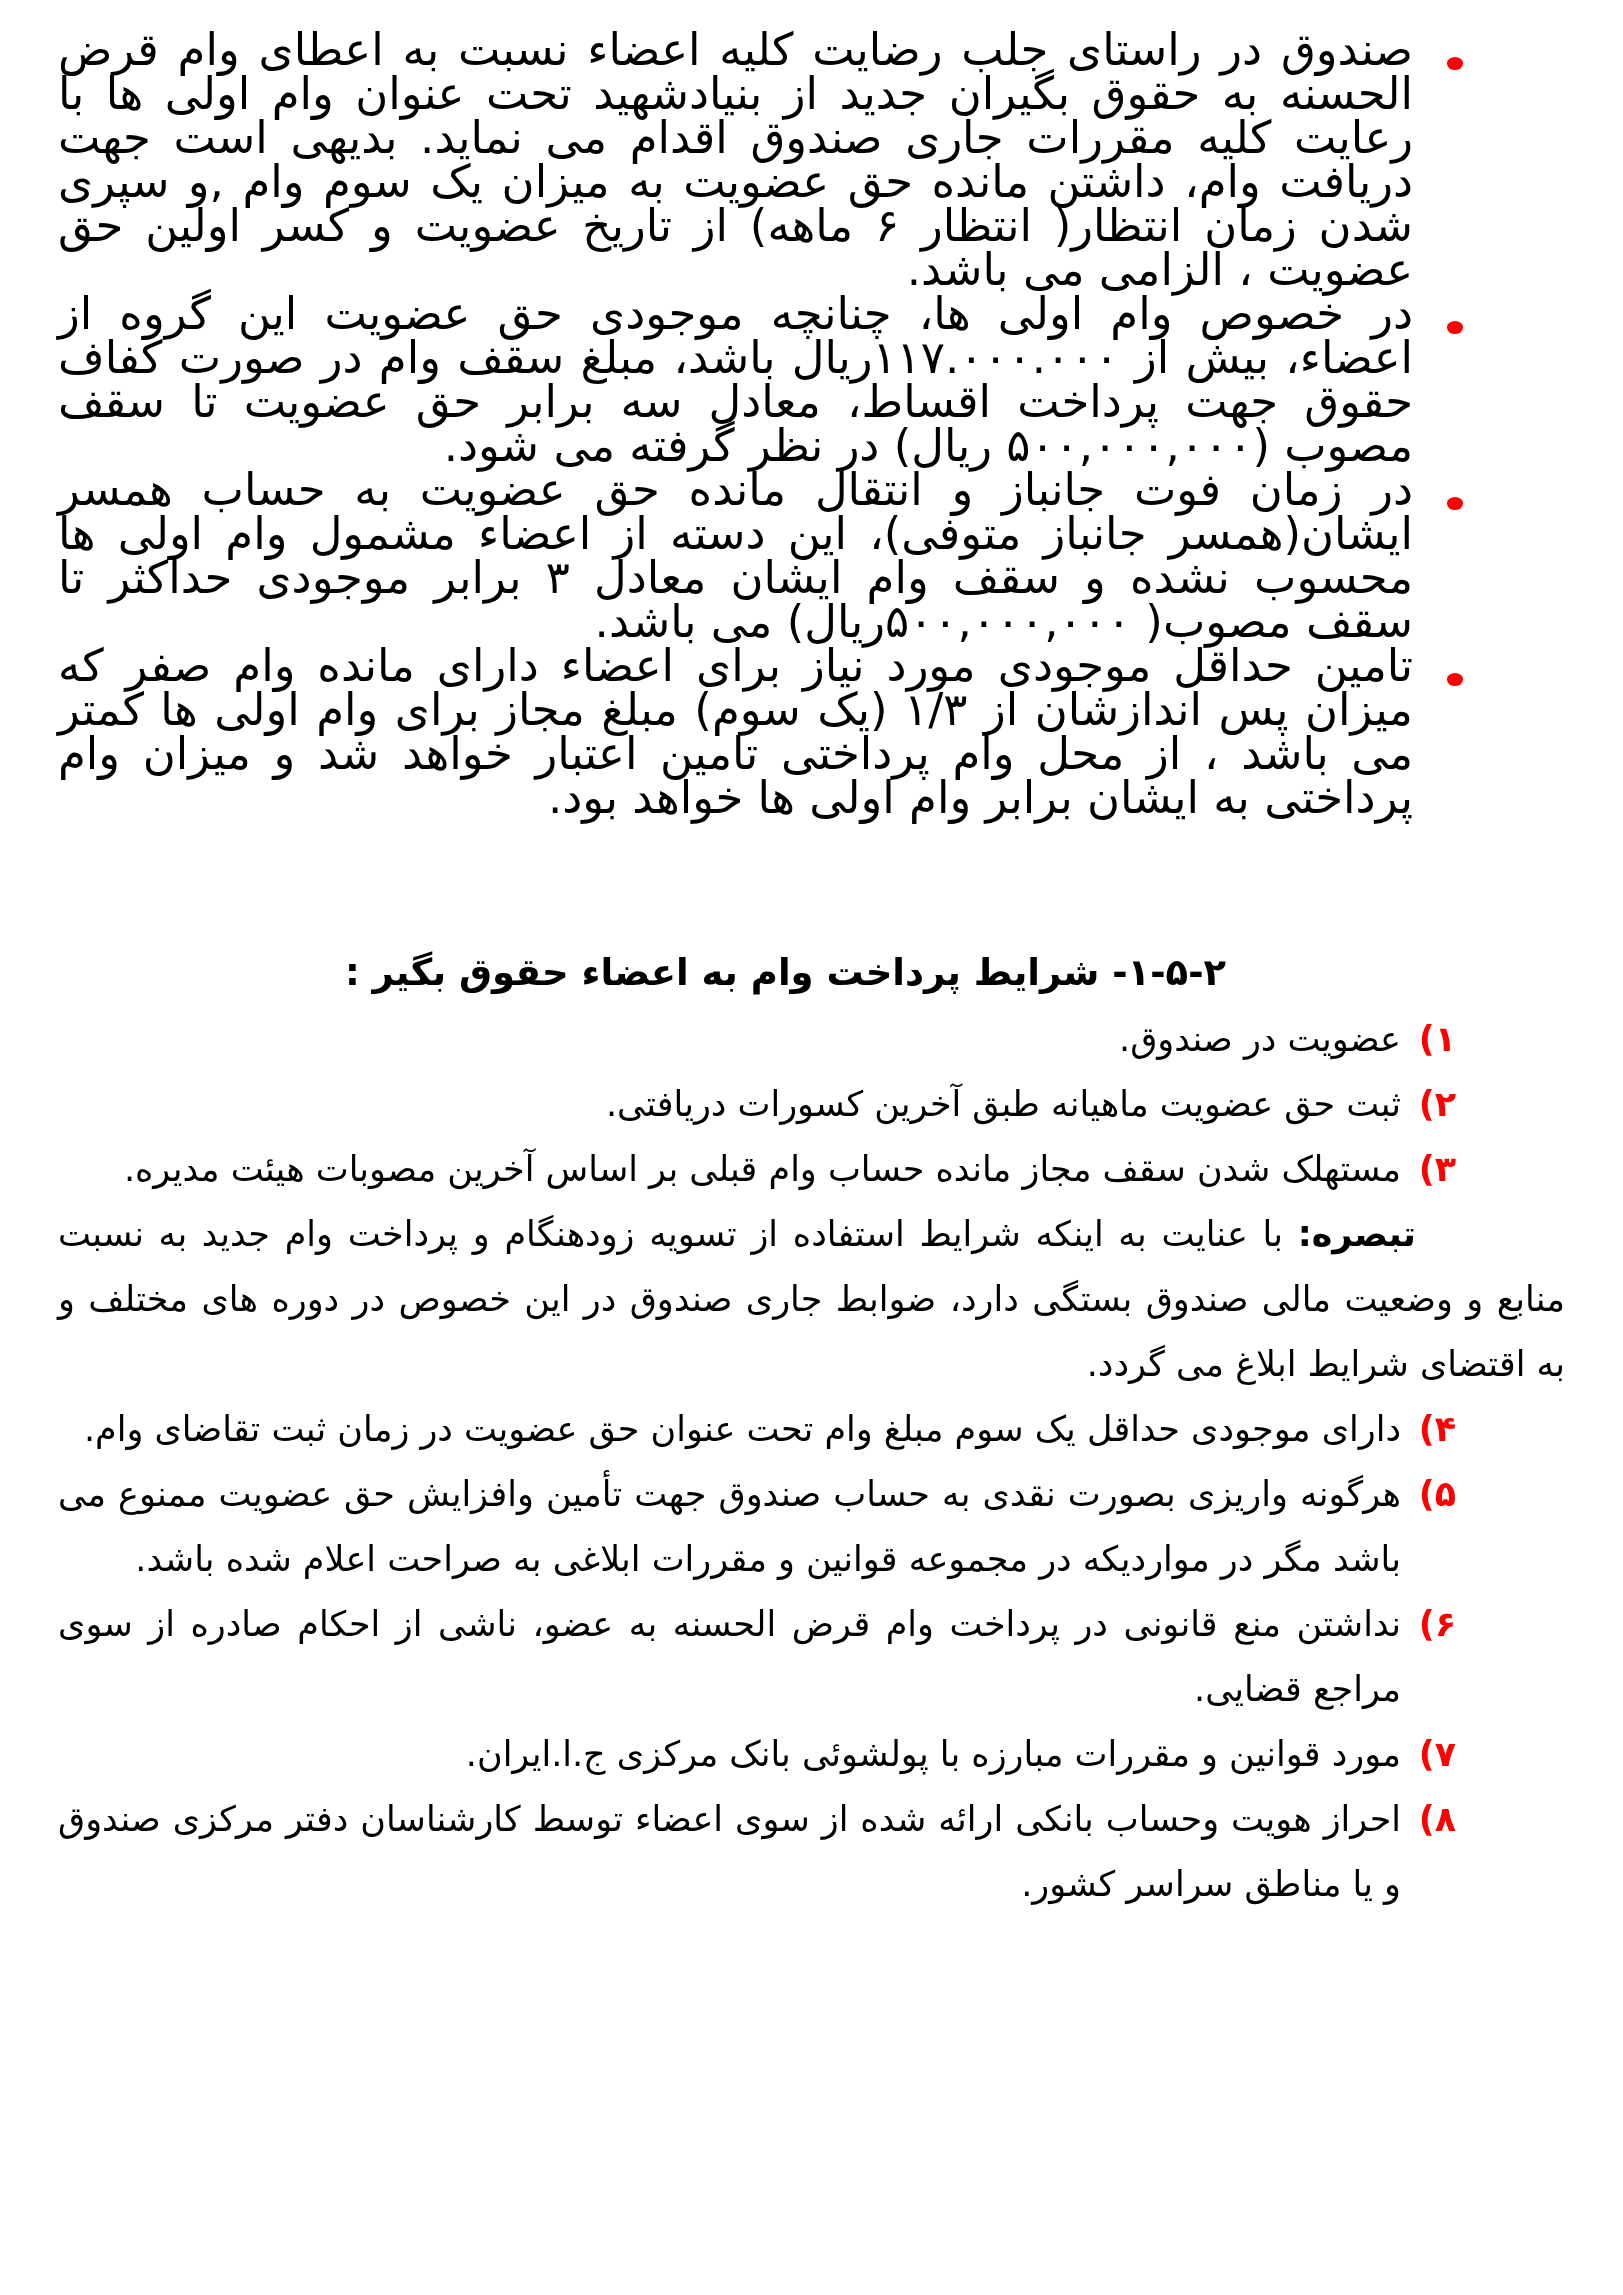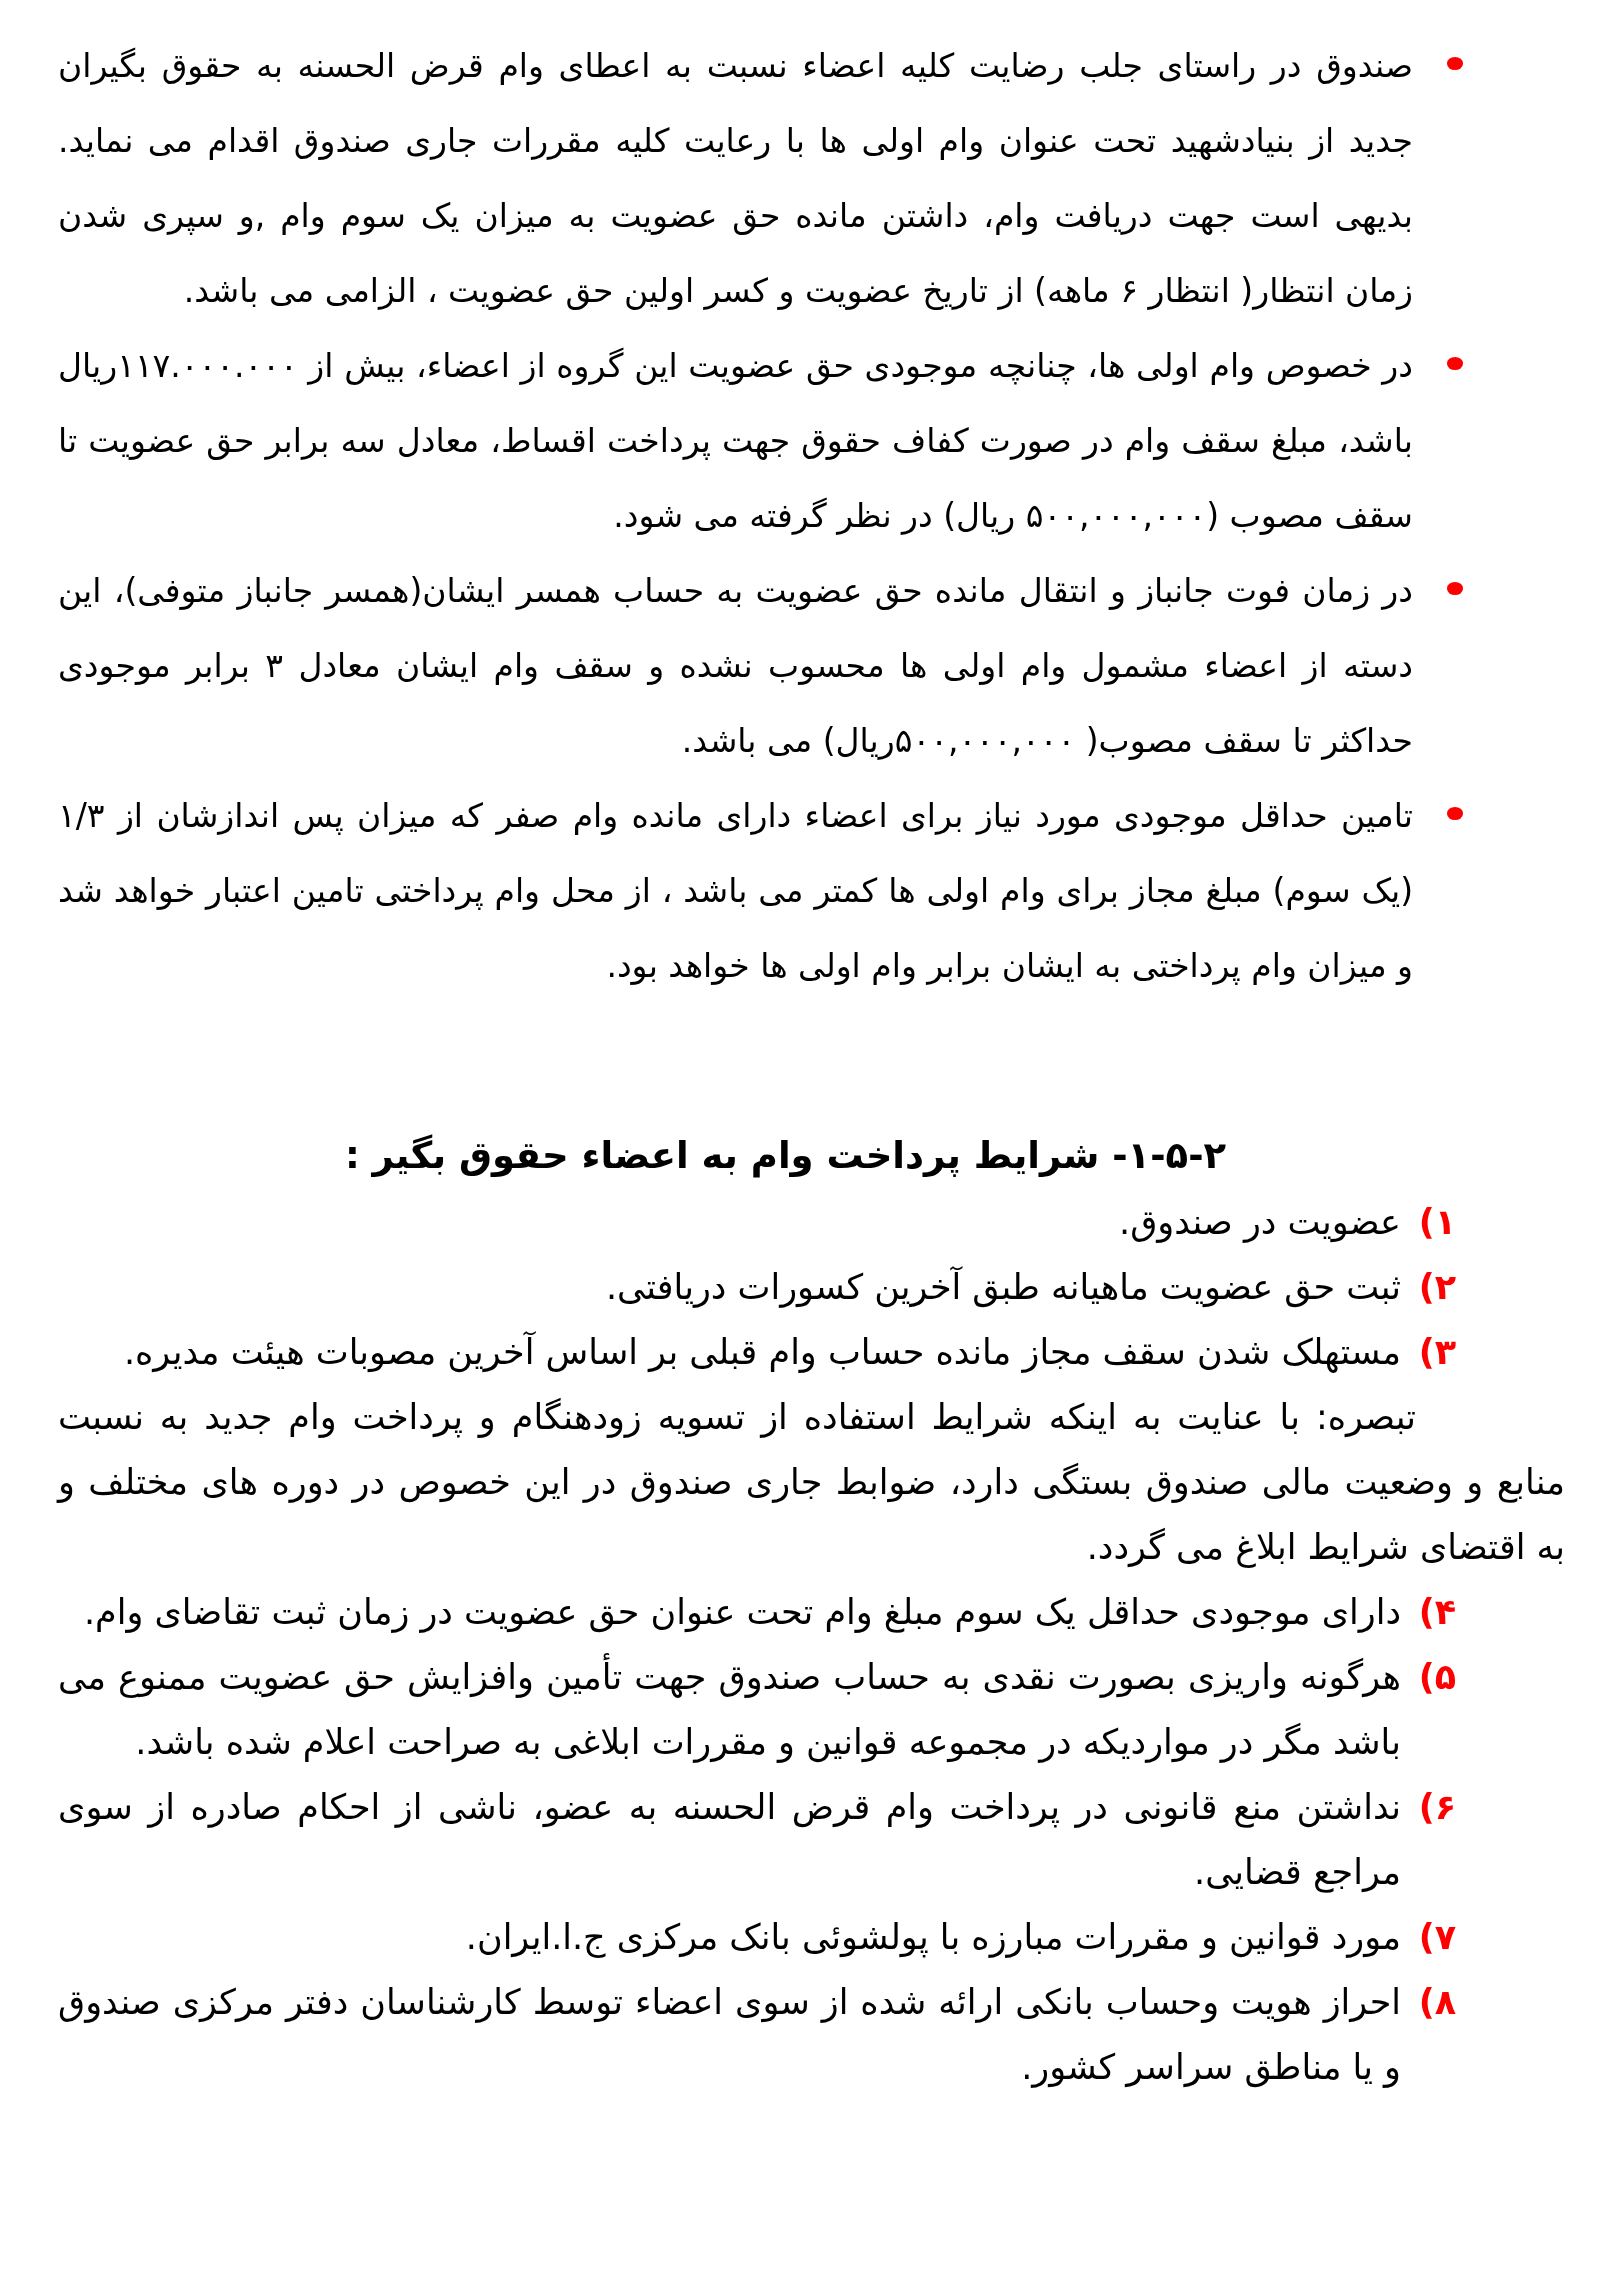--- a/index.html
+++ b/index.html
@@ -11,22 +11,22 @@
     overflow: hidden;
   }
   .content {
     direction: rtl;
     padding: 27.5px 58px 0 58px;
   }
   
   .bullet {
     position: relative;
     padding-right: 152px;
-    font-size: 33px;
-    line-height: 75px;
+    font-size: 45px;
+    line-height: 44px;
     text-align: justify;
     text-align-last: right;
   }
   .bullet .dot {
     position: absolute;
     right: 102px;
     top: 29px;
     width: 16.4px;
     height: 13px;
     border-radius: 50%;
@@ -58,21 +58,21 @@
     font-weight: bold;
   }
   
   .note {
     font-size: 35px;
     line-height: 65px;
     text-align: justify;
     text-align-last: right;
     text-indent: 149px;
   }
-  .note .note-label { font-weight: normal; }
+  .note .note-label { font-weight: bold; }
 </style>
 </head>
 <body>
 
 <div class="content">
 
   <div class="bullet">
     <span class="dot"></span>
     <span>صندوق در راستای جلب رضایت کلیه اعضاء نسبت به اعطای وام قرض الحسنه به حقوق بگیران جدید از بنیادشهید تحت عنوان وام اولی ها با رعایت کلیه مقررات جاری صندوق اقدام می نماید. بدیهی است جهت دریافت وام، داشتن مانده حق عضویت به میزان یک سوم وام ,و سپری شدن زمان انتظار( انتظار ۶ ماهه) از تاریخ عضویت و کسر اولین حق عضویت ، الزامی می باشد.</span>
   </div>

